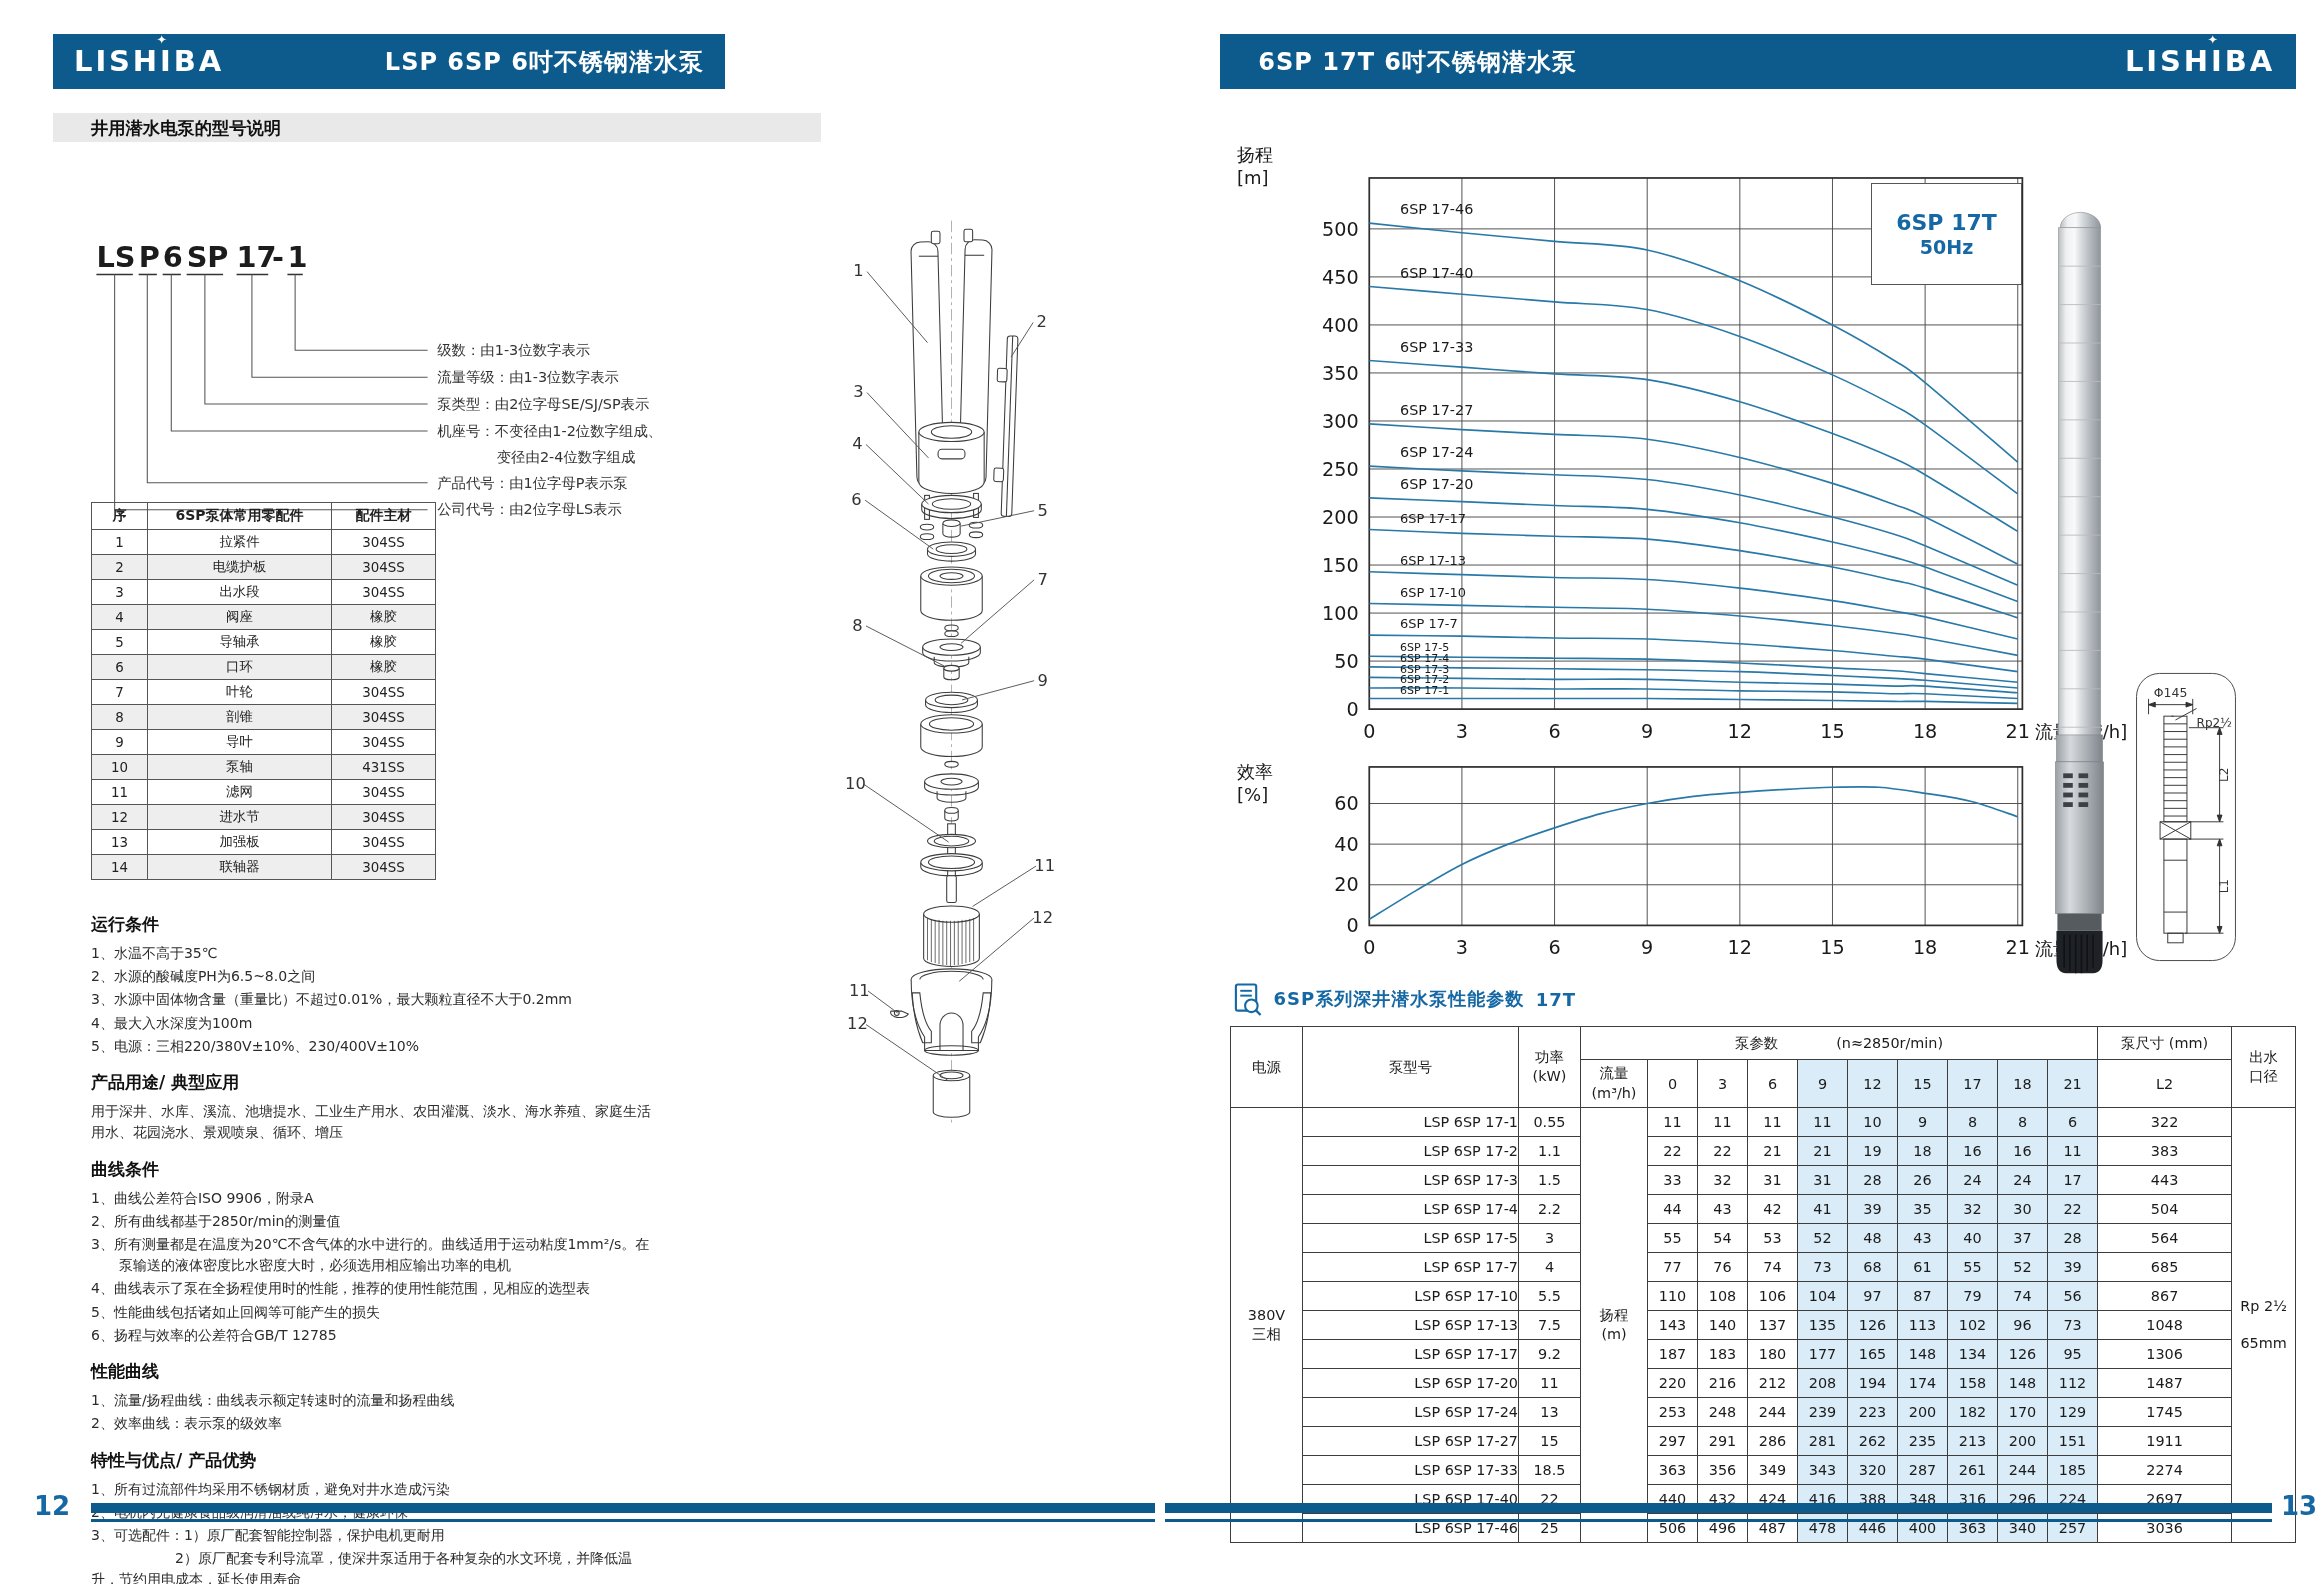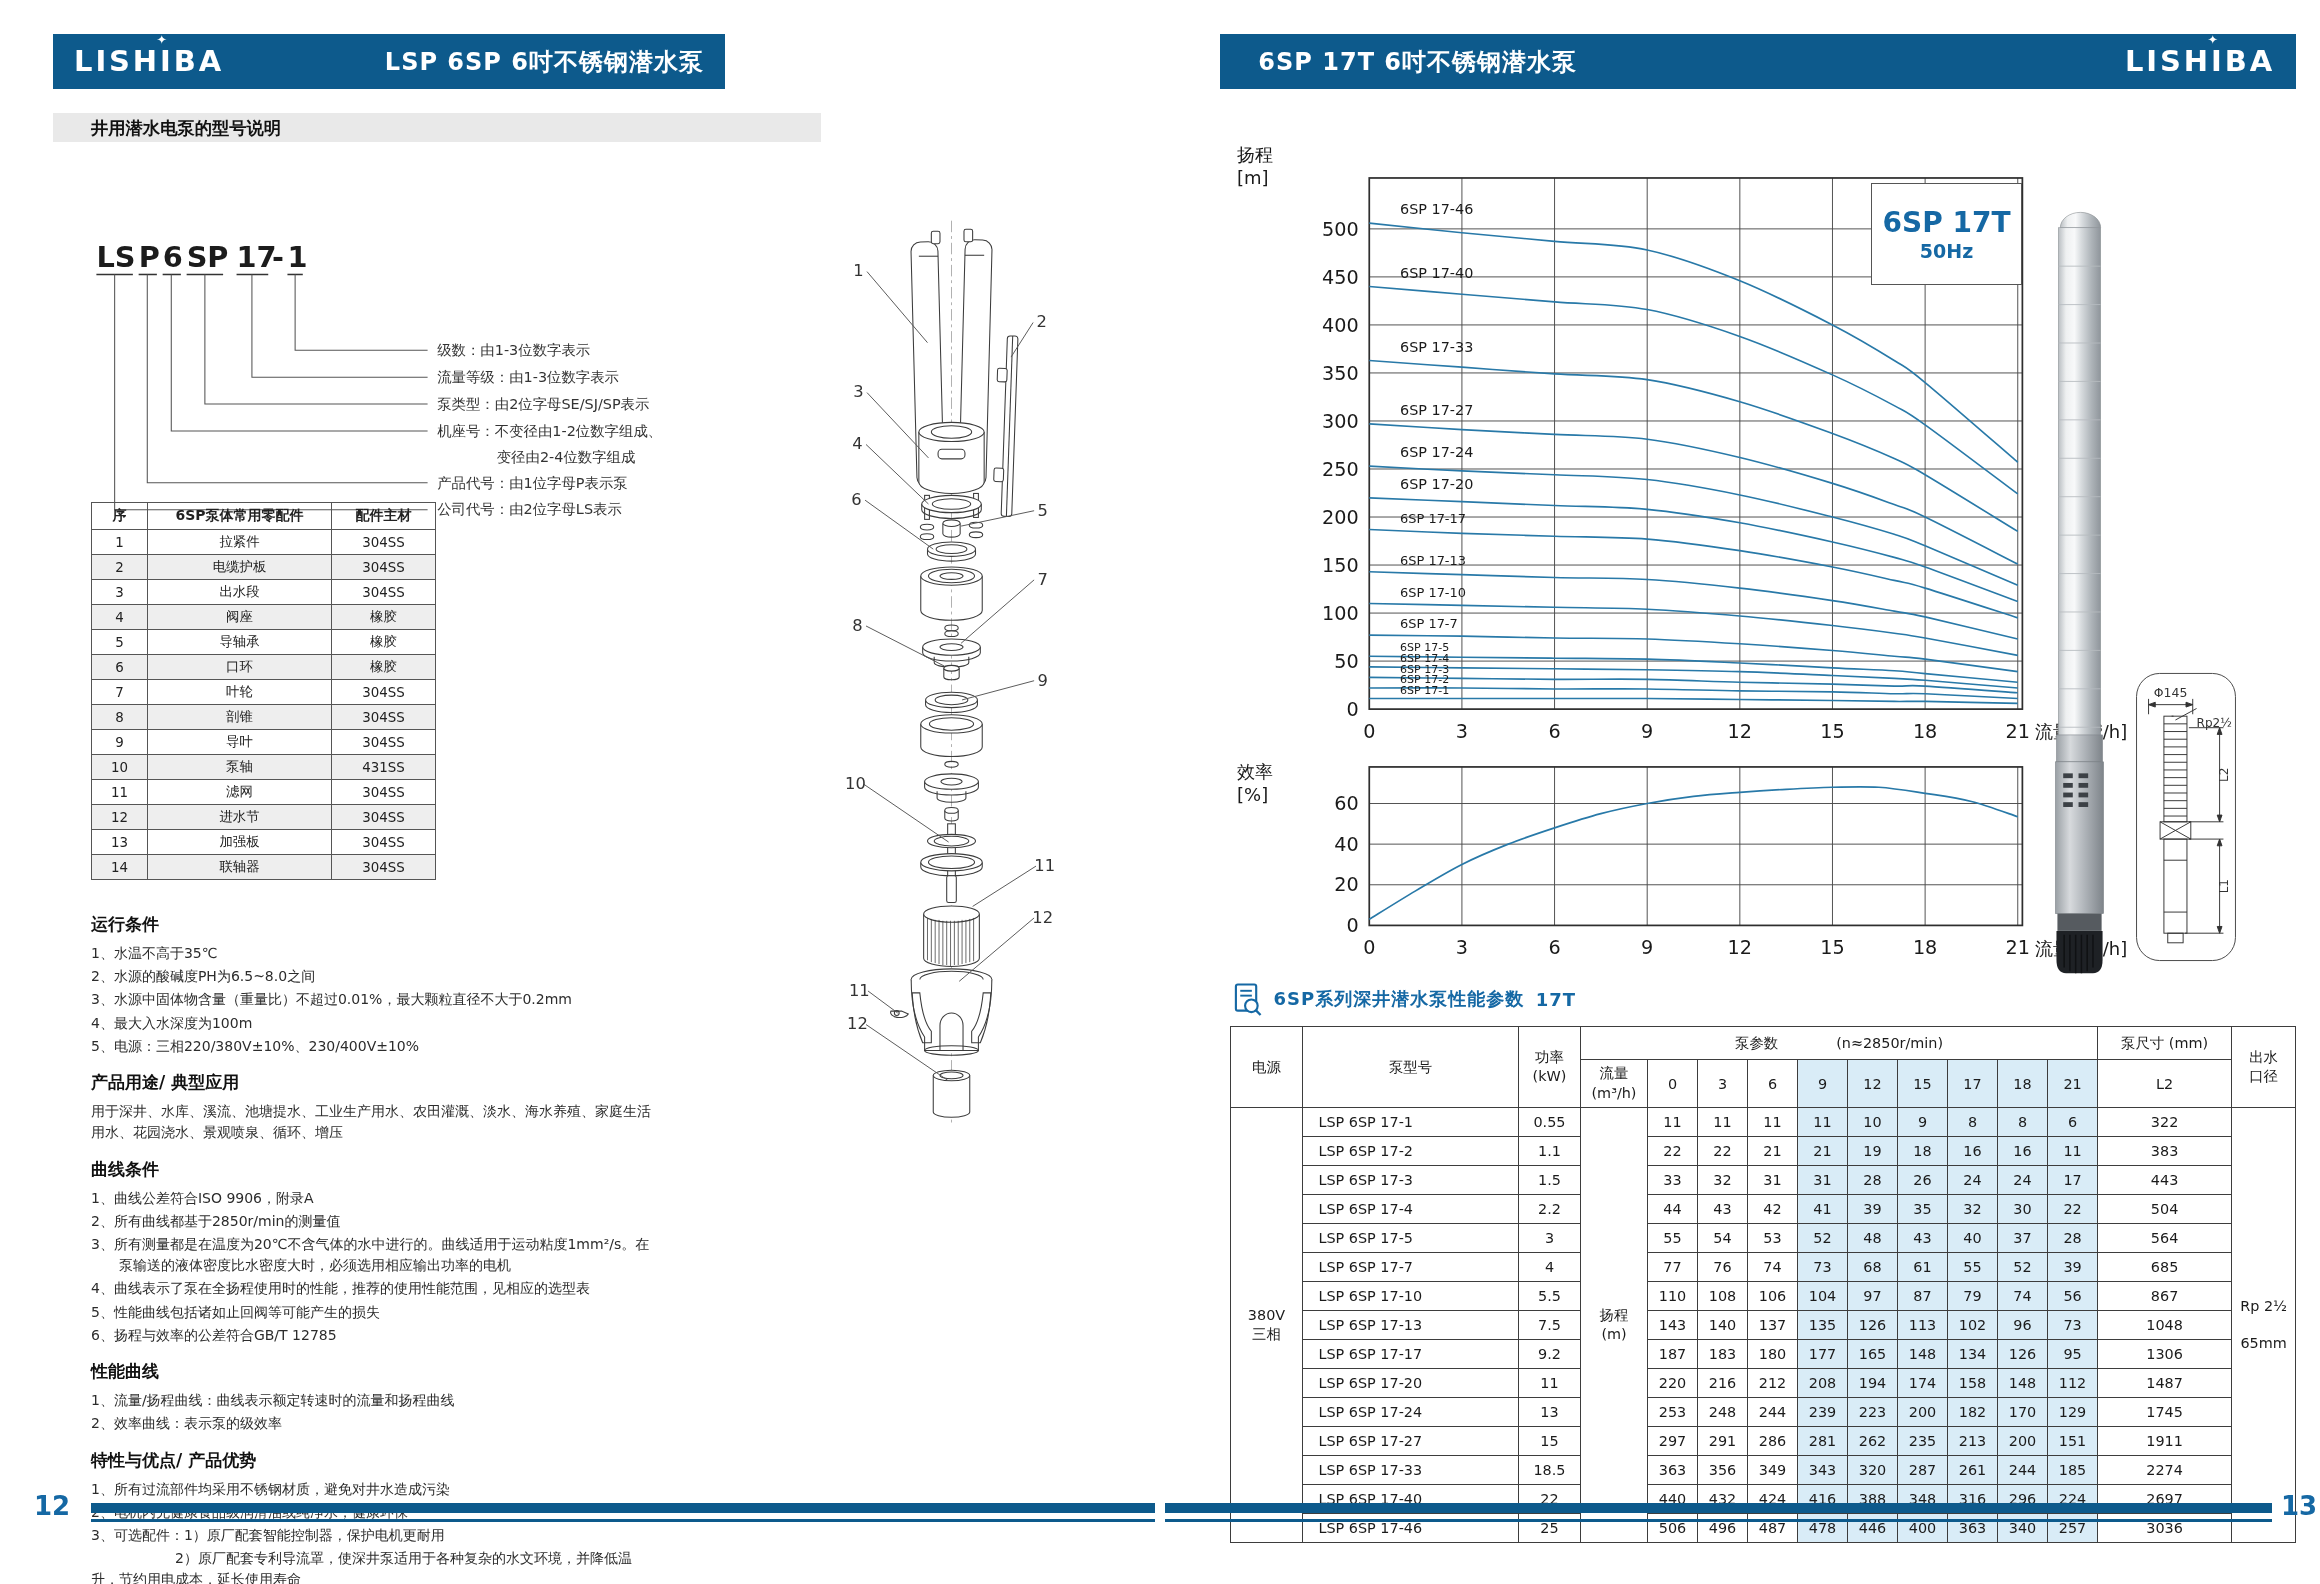--- a/index.html
+++ b/index.html
@@ -18,30 +18,30 @@
   #parts-table thead tr{height:27px}
   #parts-table tbody tr{height:25px}
   #parts-table th{font-weight:bold;font-size:14px}
   #parts-table tbody tr.stripe{background:var(--row-stripe)}
   #perf-table{width:1066px;border:1.4px solid #333}
   #perf-table th,#perf-table td{border:1px solid #3d3d3d;text-align:center;font-size:14.4px;font-weight:normal;color:#1b1b1b}
   #perf-table thead tr:first-child{height:33px}
   #perf-table thead tr:last-child{height:48px}
   #perf-table tbody tr{height:29px}
   #perf-table .hl{background:var(--table-highlight)}
-  #perf-table .model{text-align:left;padding-left:15.4px}
+  #perf-table .model{text-align:right;padding-left:15.4px}
   #perf-table .pre{white-space:pre-line;line-height:1.35}
   #perf-table .outlet{line-height:2.6}
   #perf-table .params-head span{display:inline-block;padding:0 29px}
   .sections h3{font-size:17px;color:#111;margin:14.4px 0 6.7px}
   .sections .item{font-size:14px;line-height:1.52;color:#2c2c2c;white-space:pre-wrap;margin-bottom:1.9px}
   .sections .item.hang{padding-left:2em;text-indent:-2em}
   .axis-label{font-size:18px;color:#1a1a1a;white-space:pre-line;line-height:1.25}
   .chart-box{border:1.5px solid #555;background:#fff;display:flex;flex-direction:column;align-items:center;justify-content:center;gap:1.9px}
-  .chart-box .t{font-size:28px;font-weight:bold;color:var(--accent-blue)}
+  .chart-box .t{font-size:22px;font-weight:bold;color:var(--accent-blue)}
   .chart-box .s{font-size:19px;font-weight:bold;color:var(--accent-blue)}
   .pagenum{font-size:26px;font-weight:bold;color:var(--accent-blue)}
   .fbar{background:var(--brand-blue)}
   .perf-head{display:flex;align-items:center;gap:11.5px}
   .perf-head .txt{font-size:18px;font-weight:bold;color:var(--accent-blue);letter-spacing:1px}
 </style>
 </head>
 <body>
 
 <div class="abs hdr" style="left:53px;top:34px;width:672px;height:55px">

